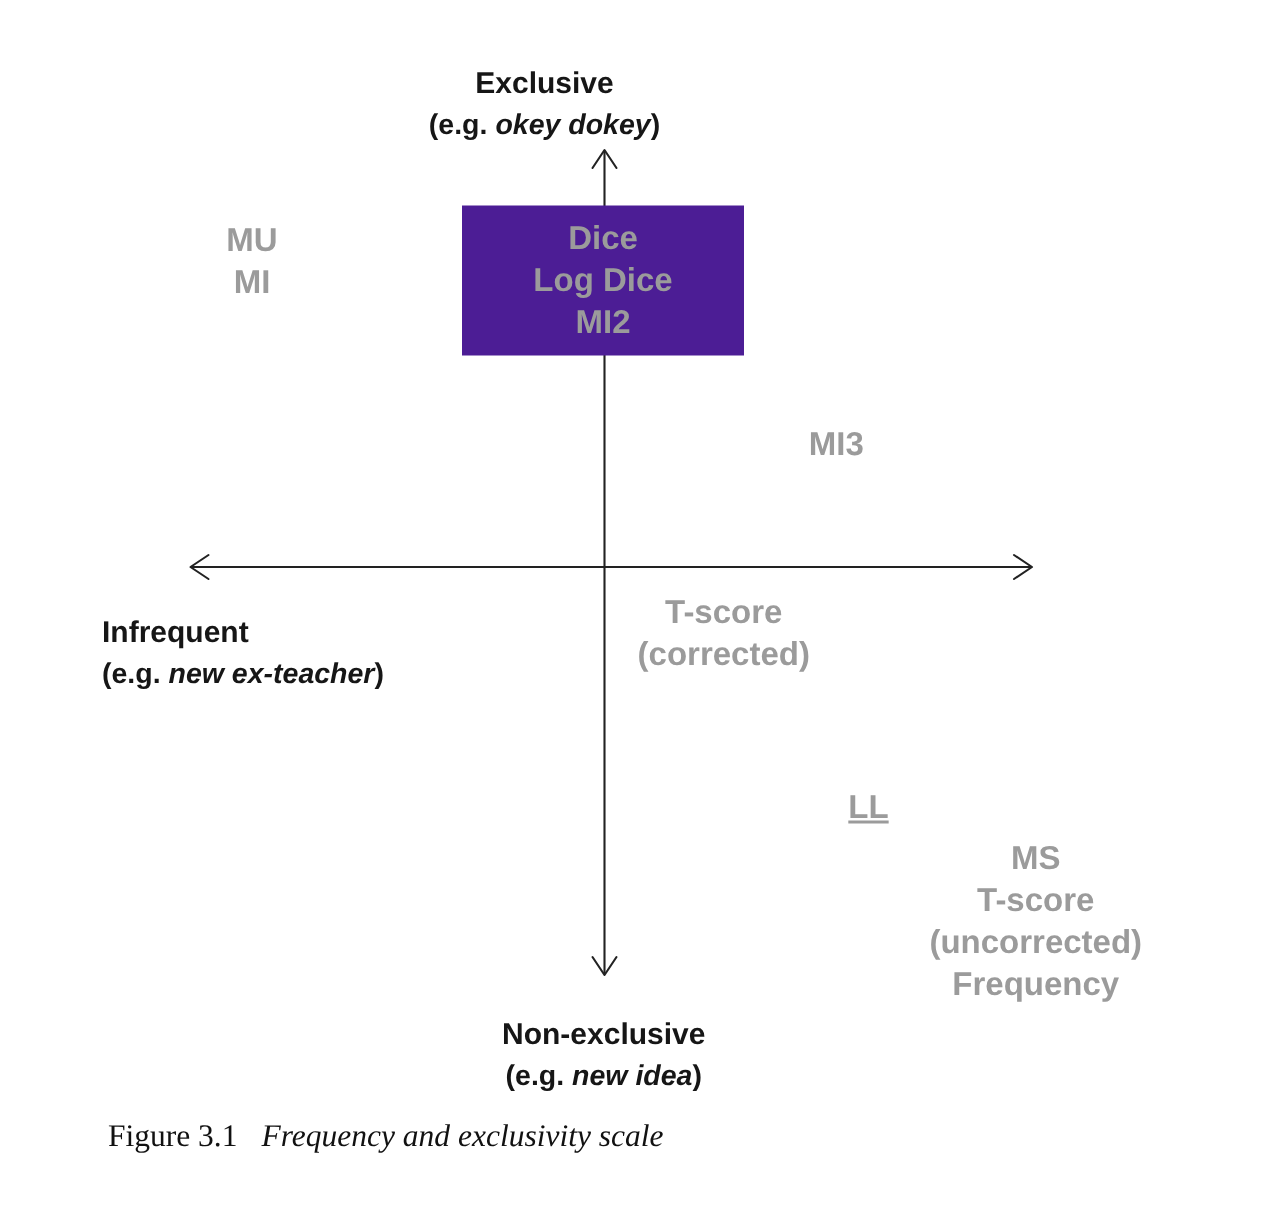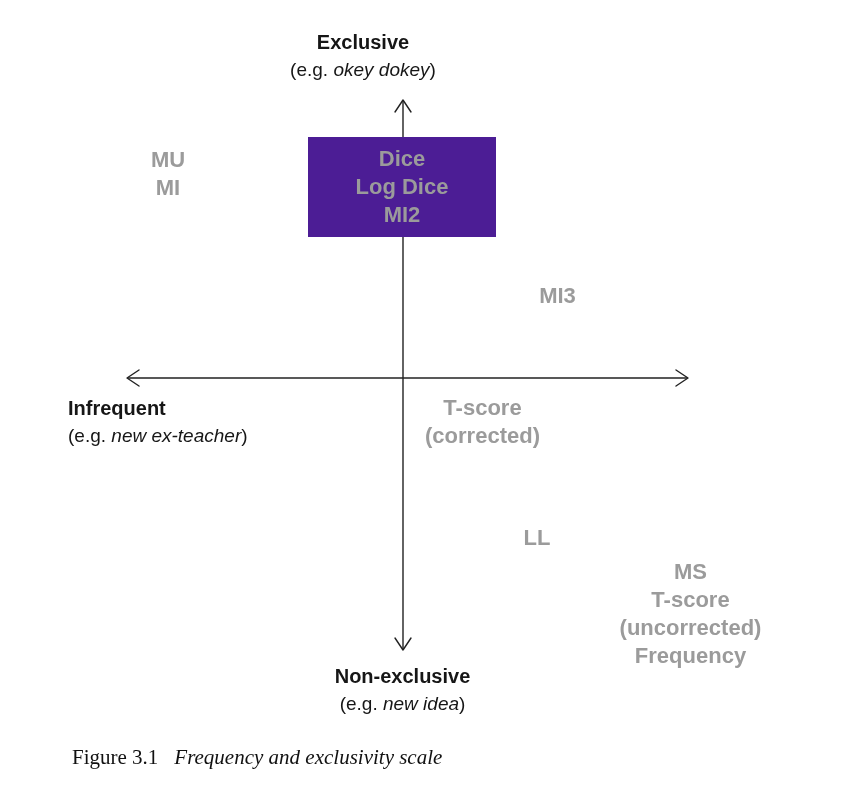--- a/index.html
+++ b/index.html
@@ -7,22 +7,22 @@
   .figure {
     position: relative;
     width: 848px;
     height: 808px;
     background: #ffffff;
     font-family: "Liberation Sans", sans-serif;
     overflow: hidden;
   }
   .axes-svg { position: absolute; left: 0; top: 0; width: 848px; height: 808px; }
   .axis-label { position: absolute; text-align: center; color: #161616; }
-  .axis-label .main { font-weight: bold; font-size: 20px; line-height: 28px; }
-  .axis-label .eg { font-size: 19px; line-height: 27px; font-weight: normal; }
+  .axis-label .main { font-weight: bold; font-size: 20px; line-height: 28px; margin-top: 14px; }
+  .axis-label .eg { font-size: 19px; line-height: 27px; font-weight: bold; }
   .eg .it { font-style: italic; }
   .axis-label.left-align { text-align: left; }
   .measure {
     position: absolute;
     color: #9b9b9b;
     font-weight: bold;
     font-size: 22px;
     line-height: 28px;
     text-align: center;
   }
@@ -81,21 +81,21 @@
 
   <div class="measure" style="left:515px; top:282px; width:85px;">
     <div>MI3</div>
   </div>
 
   <div class="measure" style="left:405px; top:394px; width:155px;">
     <div>T-score</div>
     <div>(corrected)</div>
   </div>
 
-  <div class="measure" style="left:502px; top:524px; width:70px;">
+  <div class="measure" style="left:544px; top:524px; width:70px;text-decoration:underline;">
     <div>LL</div>
   </div>
 
   <div class="measure" style="left:598px; top:558px; width:185px;">
     <div>MS</div>
     <div>T-score</div>
     <div>(uncorrected)</div>
     <div>Frequency</div>
   </div>
 

